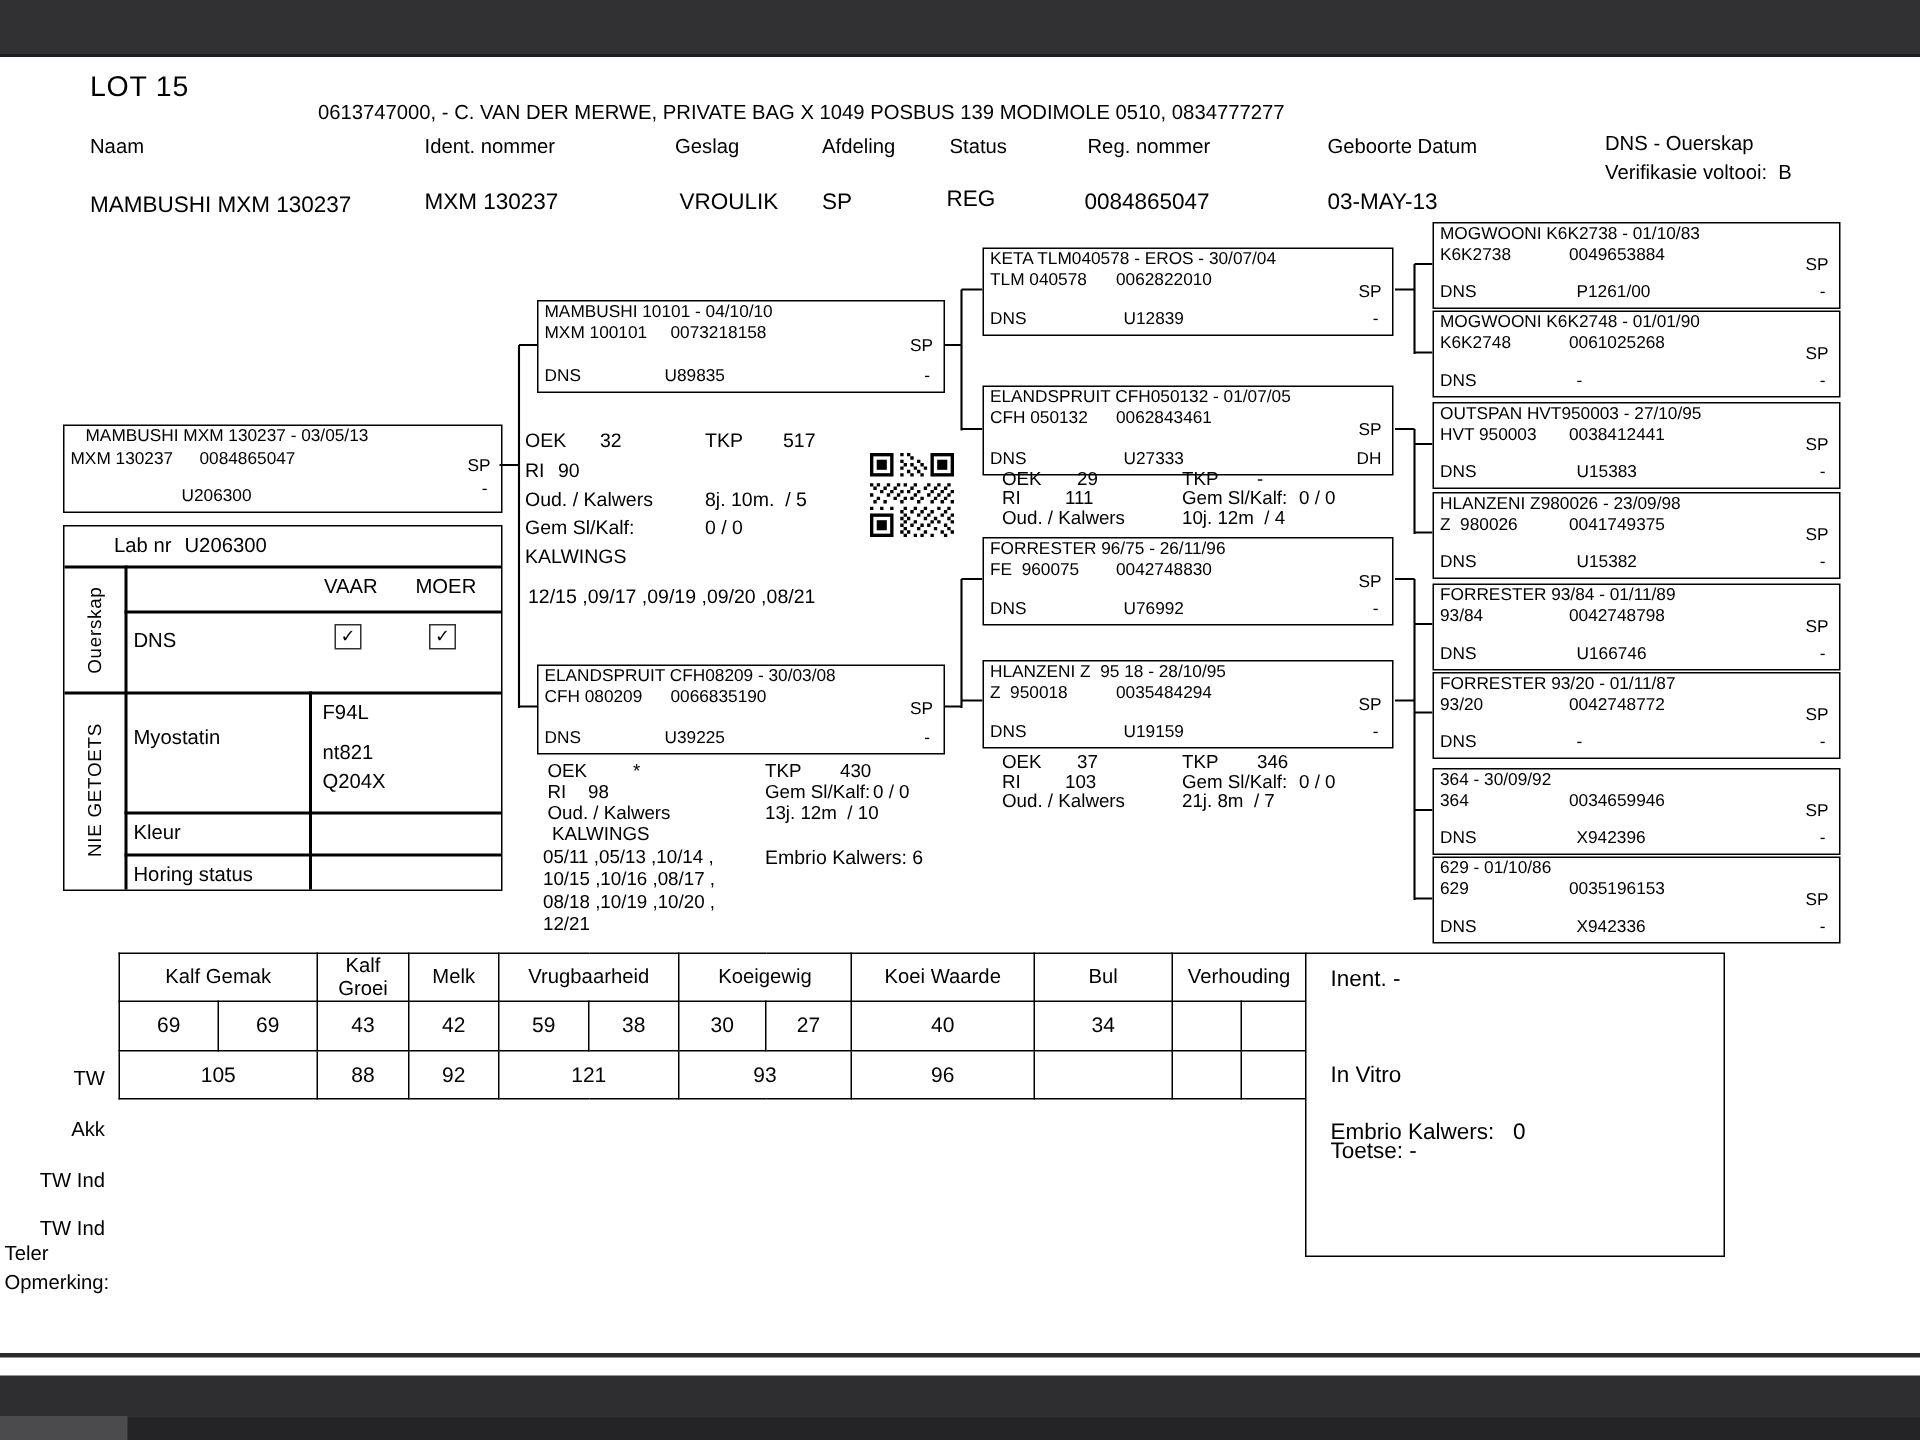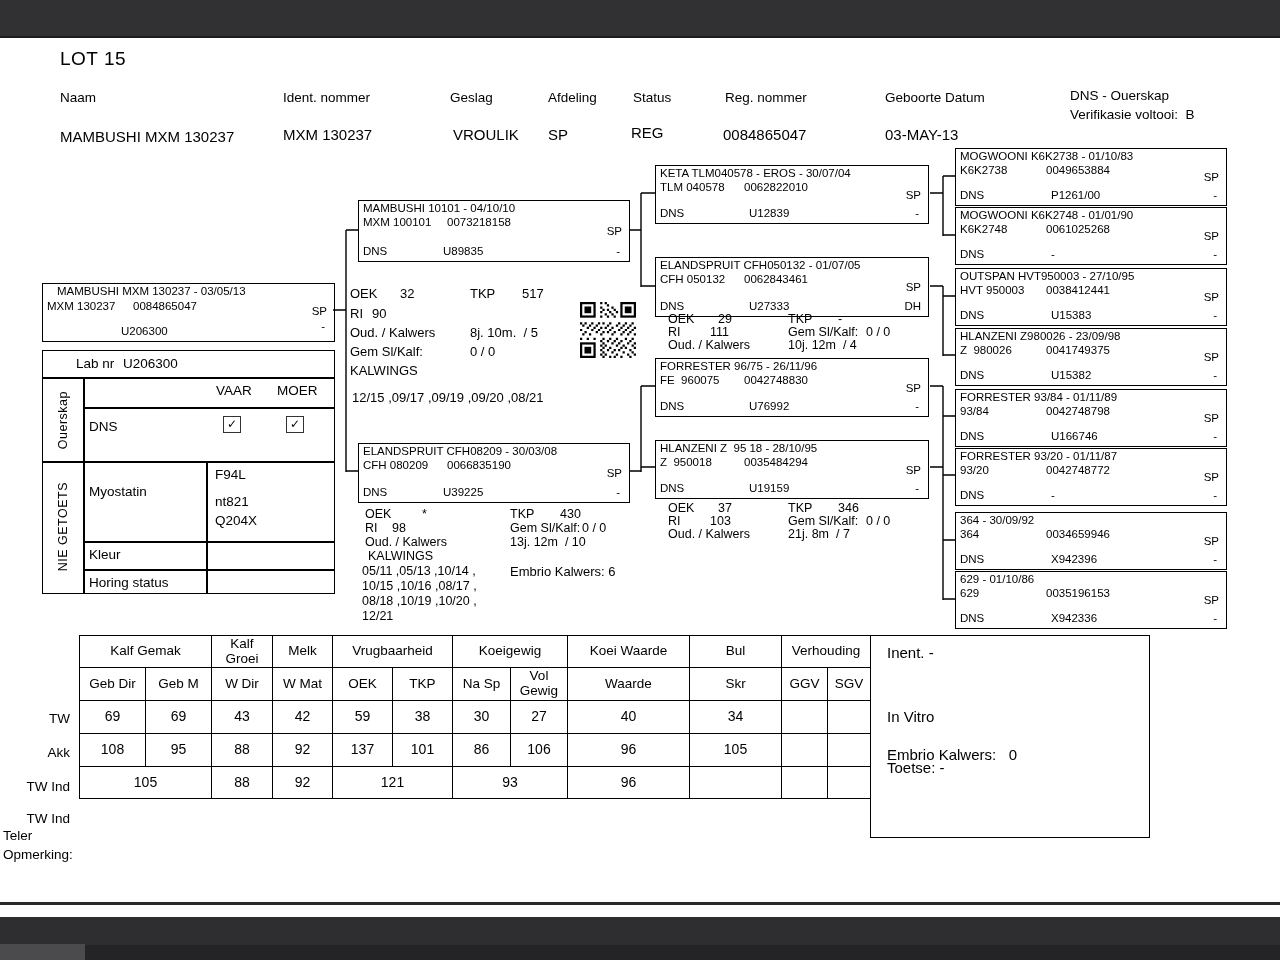--- a/index.html
+++ b/index.html
@@ -32,20 +32,21 @@
   .panel{position:absolute;border:1.6px solid #000;background:#fff;}
   svg.abs{position:absolute;}
 </style>
 </head>
 <body>
 
 <div class="page">
   <div class="bar top"></div>
 
   <span class="t s19" style="left:60px;top:48px">LOT 15</span>
+  <span class="t s14" style="left:212px;top:67px">0613747000, - C. VAN DER MERWE, PRIVATE BAG X 1049 POSBUS 139 MODIMOLE 0510, 0834777277</span>
 
   <span class="t s14" style="left:60px;top:90px">Naam</span>
   <span class="t s14" style="left:283px;top:90px">Ident. nommer</span>
   <span class="t s14" style="left:450px;top:90px">Geslag</span>
   <span class="t s14" style="left:548px;top:90px">Afdeling</span>
   <span class="t s14" style="left:633px;top:90px">Status</span>
   <span class="t s14" style="left:725px;top:90px">Reg. nommer</span>
   <span class="t s14" style="left:885px;top:90px">Geboorte Datum</span>
   <span class="t s14" style="left:1070px;top:88px">DNS - Ouerskap</span>
   <span class="t s14" style="left:1070px;top:107px">Verifikasie voltooi:  B</span>
@@ -322,62 +323,34 @@
         <tr class="grow">
       <th colspan="2">Kalf Gemak</th>
       <th>Kalf Groei</th>
       <th>Melk</th>
       <th colspan="2">Vrugbaarheid</th>
       <th colspan="2">Koeigewig</th>
       <th>Koei Waarde</th>
       <th>Bul</th>
       <th colspan="2">Verhouding</th>
     </tr>
-    <tr class="srow">
-      <th>Geb Dir</th>
-      <th>Geb M</th>
-      <th>W Dir</th>
-      <th>W Mat</th>
-      <th>OEK</th>
-      <th>TKP</th>
-      <th>Na Sp</th>
-      <th>Vol Gewig</th>
-      <th>Waarde</th>
-      <th>Skr</th>
-      <th>GGV</th>
-      <th>SGV</th>
-    </tr>
     <tr>
       <td>69</td>
       <td>69</td>
       <td>43</td>
       <td>42</td>
       <td>59</td>
       <td>38</td>
       <td>30</td>
       <td>27</td>
       <td>40</td>
       <td>34</td>
       <td></td>
       <td></td>
     </tr>
-    <tr>
-      <td>108</td>
-      <td>95</td>
-      <td>88</td>
-      <td>92</td>
-      <td>137</td>
-      <td>101</td>
-      <td>86</td>
-      <td>106</td>
-      <td>96</td>
-      <td>105</td>
-      <td></td>
-      <td></td>
-    </tr>
     <tr class="lrow">
       <td colspan="2">105</td>
       <td>88</td>
       <td>92</td>
       <td colspan="2">121</td>
       <td colspan="2">93</td>
       <td>96</td>
       <td></td>
       <td></td>
       <td></td>

